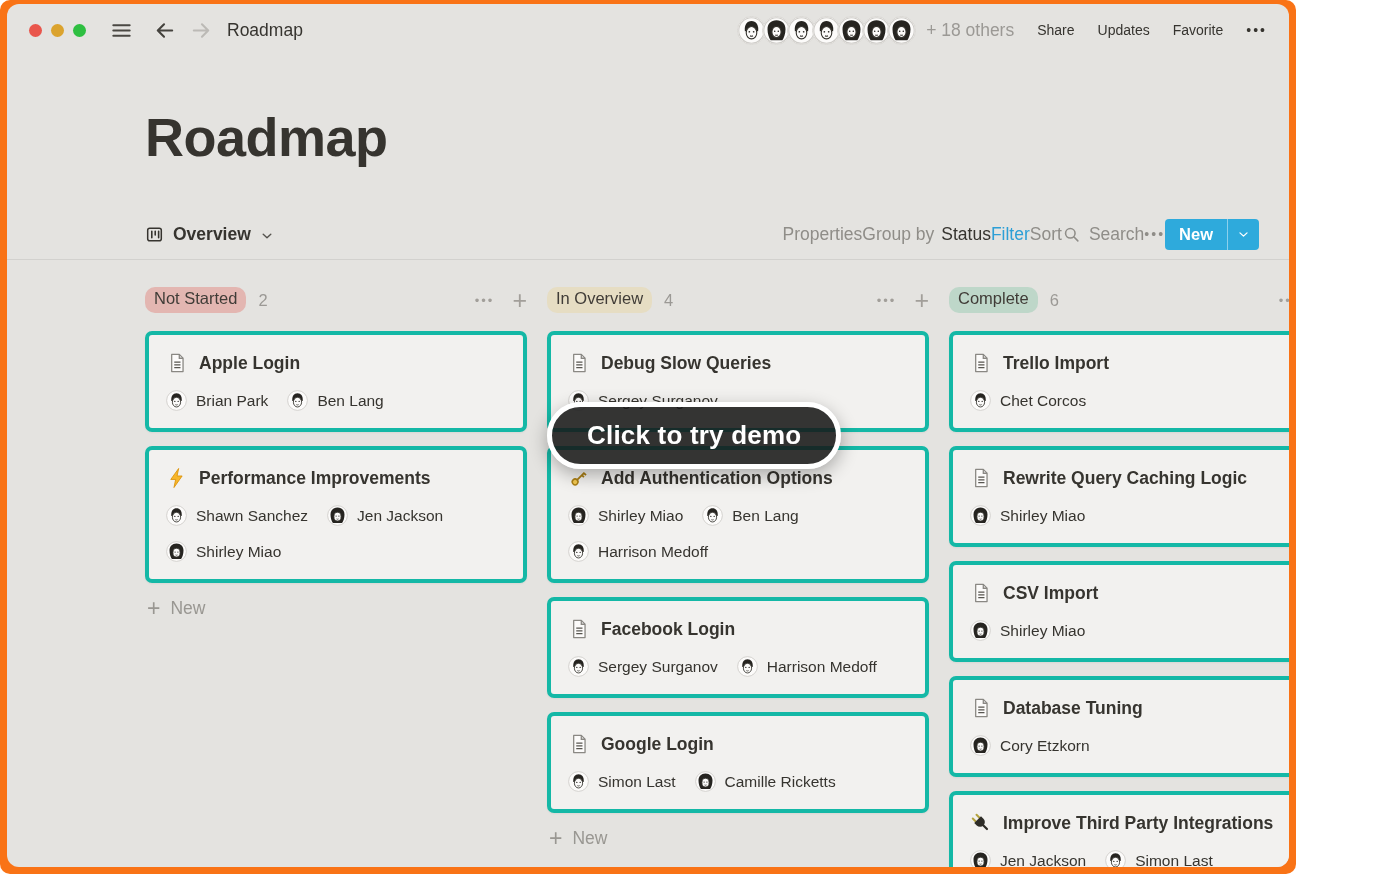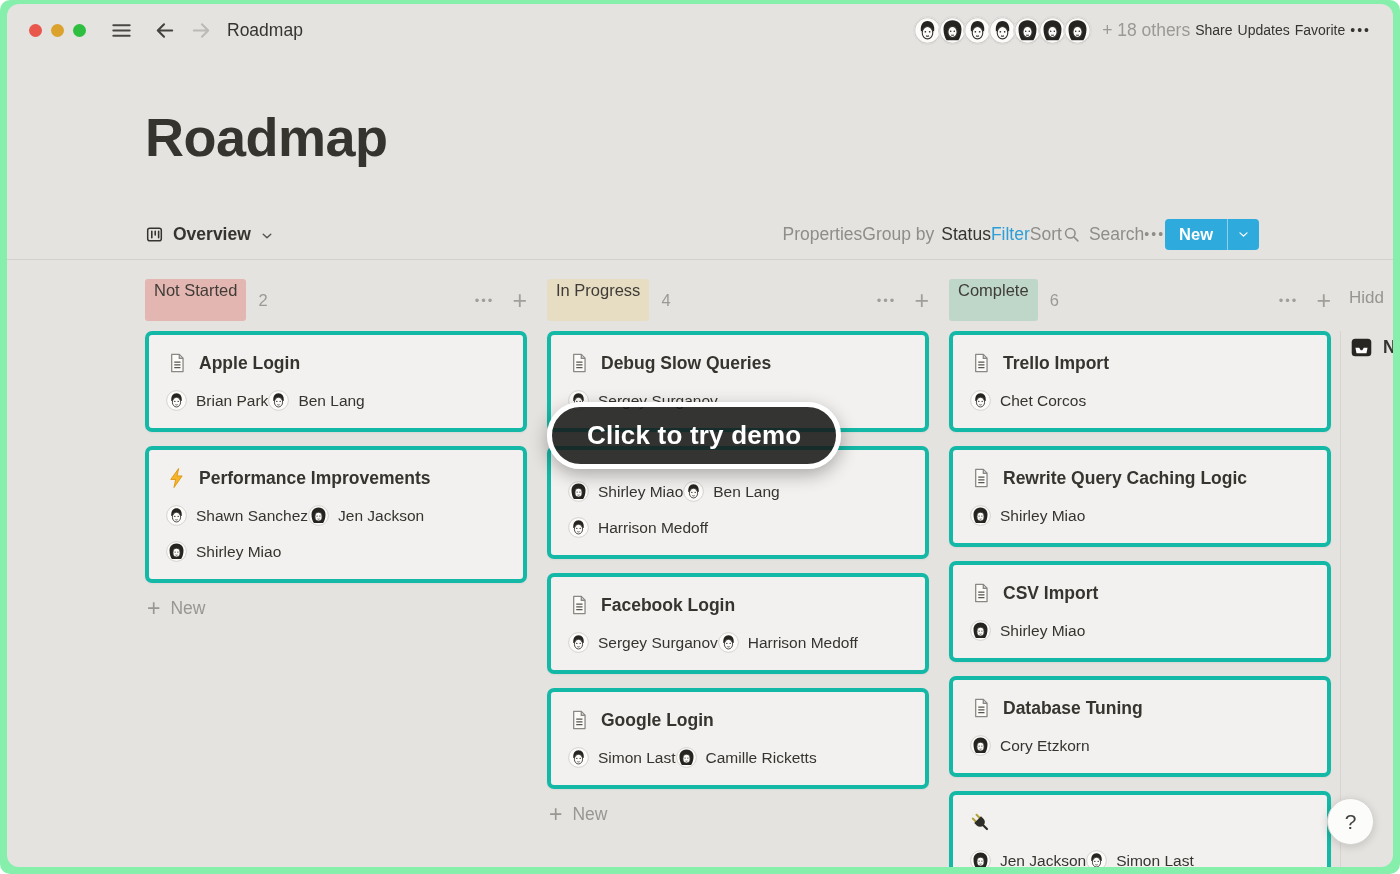--- a/index.html
+++ b/index.html
@@ -1,30 +1,30 @@
 <!DOCTYPE html>
 <html><head>
 <meta charset="utf-8">
 <style>
   * { box-sizing: border-box; margin: 0; padding: 0; }
   html,body { width:1400px; height:874px; background:#ffffff; font-family:"Liberation Sans","DejaVu Sans",sans-serif; }
-  .frame { position:relative; width:1400px; height:874px; background:#86efac; border-radius:10px; overflow:hidden; }
+  .frame { position:relative; width:1296px; height:874px; background:#f97316; border-radius:10px; overflow:hidden; }
   .window { position:absolute; left:7px; top:4px; right:7px; bottom:7px; background:#e4e3e0; border-radius:12px; overflow:hidden; }
 
   
   .titlebar { position:absolute; top:0; left:0; right:0; height:52px; display:flex; align-items:center; padding:0 22px; }
   .lights { display:flex; gap:9px; margin-right:24px; }
   .light { width:13px; height:13px; border-radius:50%; }
   .l-red{background:#e9564c}.l-yellow{background:#dba32e}.l-green{background:#2ebf41}
   .tb-icon { width:23px; height:23px; display:block; }
   .burger { color:#4a4843; margin-right:20px; }
   .navs { display:flex; align-items:center; gap:14px; }
   .back { color:#45433e; } .fwd { color:#bcbab6; }
   .tb-title { font-size:17.5px; color:#36342f; margin-left:14px; }
-  .tb-right { margin-left:auto; display:flex; align-items:center; gap:5px; }
+  .tb-right { margin-left:auto; display:flex; align-items:center; gap:23px; }
   .presence { display:flex; align-items:center; gap:10px; }
   .avatar-stack { display:flex; }
   .tb-av { width:29px; height:29px; border-radius:50%; margin-left:-4px; background:#fcfbfa; border:1px solid #d8d6d2; overflow:hidden; flex:none; }
   .tb-av:first-child { margin-left:0; }
   .tb-av svg, .avatar svg { width:100%; height:100%; display:block; }
   .others { font-size:17.5px; color:#9b9995; white-space:nowrap; }
   .menu-item { font-size:14px; color:#36342f; cursor:default; }
   .tb-more { font-size:14px; letter-spacing:2px; color:#36342f; }
 
   
@@ -45,34 +45,34 @@
   .new-div { width:1px; background:rgba(255,255,255,0.45); }
   .new-chev { display:flex; align-items:center; padding:0 9px; }
   .new-chev svg { width:13px; height:13px; color:#fff; }
 
   .divider { position:absolute; left:0; right:0; top:255px; height:1px; background:rgba(0,0,0,0.08); }
 
   
   .column { position:absolute; top:283px; width:382px; }
   .col1{left:138px}.col2{left:540px}.col3{left:942px}
   .col-header { display:flex; align-items:center; margin-bottom:18px; height:26px; }
-  .badge { display:inline-block; padding:2px 9px 21px; border-radius:3px; font-size:16.5px; color:#403c37; }
+  .badge { display:inline-block; padding:2px 9px 5px; border-radius:10px; font-size:16.5px; color:#403c37; }
   .b-red{background:#e3b6b1}.b-tan{background:#e6ddc3}.b-green{background:#bed7c9}
   .count { font-size:16.5px; color:#9b9995; margin-left:12px; }
   .spacer { flex:1; }
   .hicon { color:#a29f9a; margin-left:18px; line-height:1; }
   .h-dots { font-size:13px; letter-spacing:2px; }
   .h-plus { font-size:25px; font-weight:300; }
 
   .card { background:#f2f1ef; border:4px solid #14b8a6; border-radius:7px; box-shadow:0 1px 2px rgba(20,20,20,0.05); padding:16px 17px 17px; margin-bottom:14px; }
   .card-title-row { display:flex; align-items:center; gap:11px; height:24px; }
   .cicon { width:22px; height:22px; flex:none; }
   .cicon svg { width:100%; height:100%; display:block; }
   .card-title { font-size:17.5px; font-weight:600; color:#36342f; white-space:nowrap; }
-  .person-row { display:flex; align-items:center; margin-top:15px; height:21px; }
+  .person-row { display:flex; align-items:center; gap:19px; margin-top:15px; height:21px; }
   .person { display:flex; align-items:center; gap:9px; }
   .avatar { width:21px; height:21px; flex:none; }
   .pname { font-size:15.5px; color:#36342f; white-space:nowrap; }
   .new-row { display:flex; align-items:center; gap:10px; color:#999792; font-size:17.5px; margin-top:6px; padding-left:2px; cursor:default; }
   .new-plus { font-size:23px; font-weight:300; line-height:1; }
 
   
   .hidden-divider { position:absolute; left:1333px; top:327px; bottom:0; width:1px; background:rgba(0,0,0,0.06); }
   .hidden-label { position:absolute; left:1342px; top:284px; font-size:17px; color:#97958f; white-space:nowrap; }
   .hidden-item { position:absolute; left:1342px; top:331px; display:flex; align-items:center; gap:9px; width:46px; overflow:hidden; }
@@ -348,21 +348,21 @@
       </div>
 
       <div class="new-row">
         <span class="new-plus">+</span>
         <span>New</span>
       </div>
     </div>
 
     <div class="column col2">
       <div class="col-header">
-        <span class="badge b-tan">In Progress</span>
+        <span class="badge b-tan">In Overview</span>
         <span class="count">4</span>
         <span class="spacer"></span>
         <span class="hicon h-dots">•••</span>
         <span class="hicon h-plus">+</span>
       </div>
 
       <div class="card">
         <div class="card-title-row">
           <span class="cicon">
               <svg>
@@ -377,20 +377,28 @@
                 <svg>
                   <use href="#face-m"></use>
                 </svg>
               </span>
             <span class="pname">Sergey Surganov</span>
           </span>
         </div>
       </div>
 
       <div class="card">
+        <div class="card-title-row">
+          <span class="cicon">
+              <svg>
+                <use href="#i-key"></use>
+              </svg>
+            </span>
+          <span class="card-title">Add Authentication Options</span>
+        </div>
         <div class="person-row">
           <span class="person">
             <span class="avatar">
                 <svg>
                   <use href="#face-f"></use>
                 </svg>
               </span>
             <span class="pname">Shirley Miao</span>
           </span>
           <span class="person">
@@ -571,20 +579,21 @@
         </div>
       </div>
 
       <div class="card">
         <div class="card-title-row">
           <span class="cicon">
               <svg>
                 <use href="#i-plug"></use>
               </svg>
             </span>
+          <span class="card-title">Improve Third Party Integrations</span>
         </div>
         <div class="person-row">
           <span class="person">
             <span class="avatar">
                 <svg>
                   <use href="#face-f"></use>
                 </svg>
               </span>
             <span class="pname">Jen Jackson</span>
           </span>

